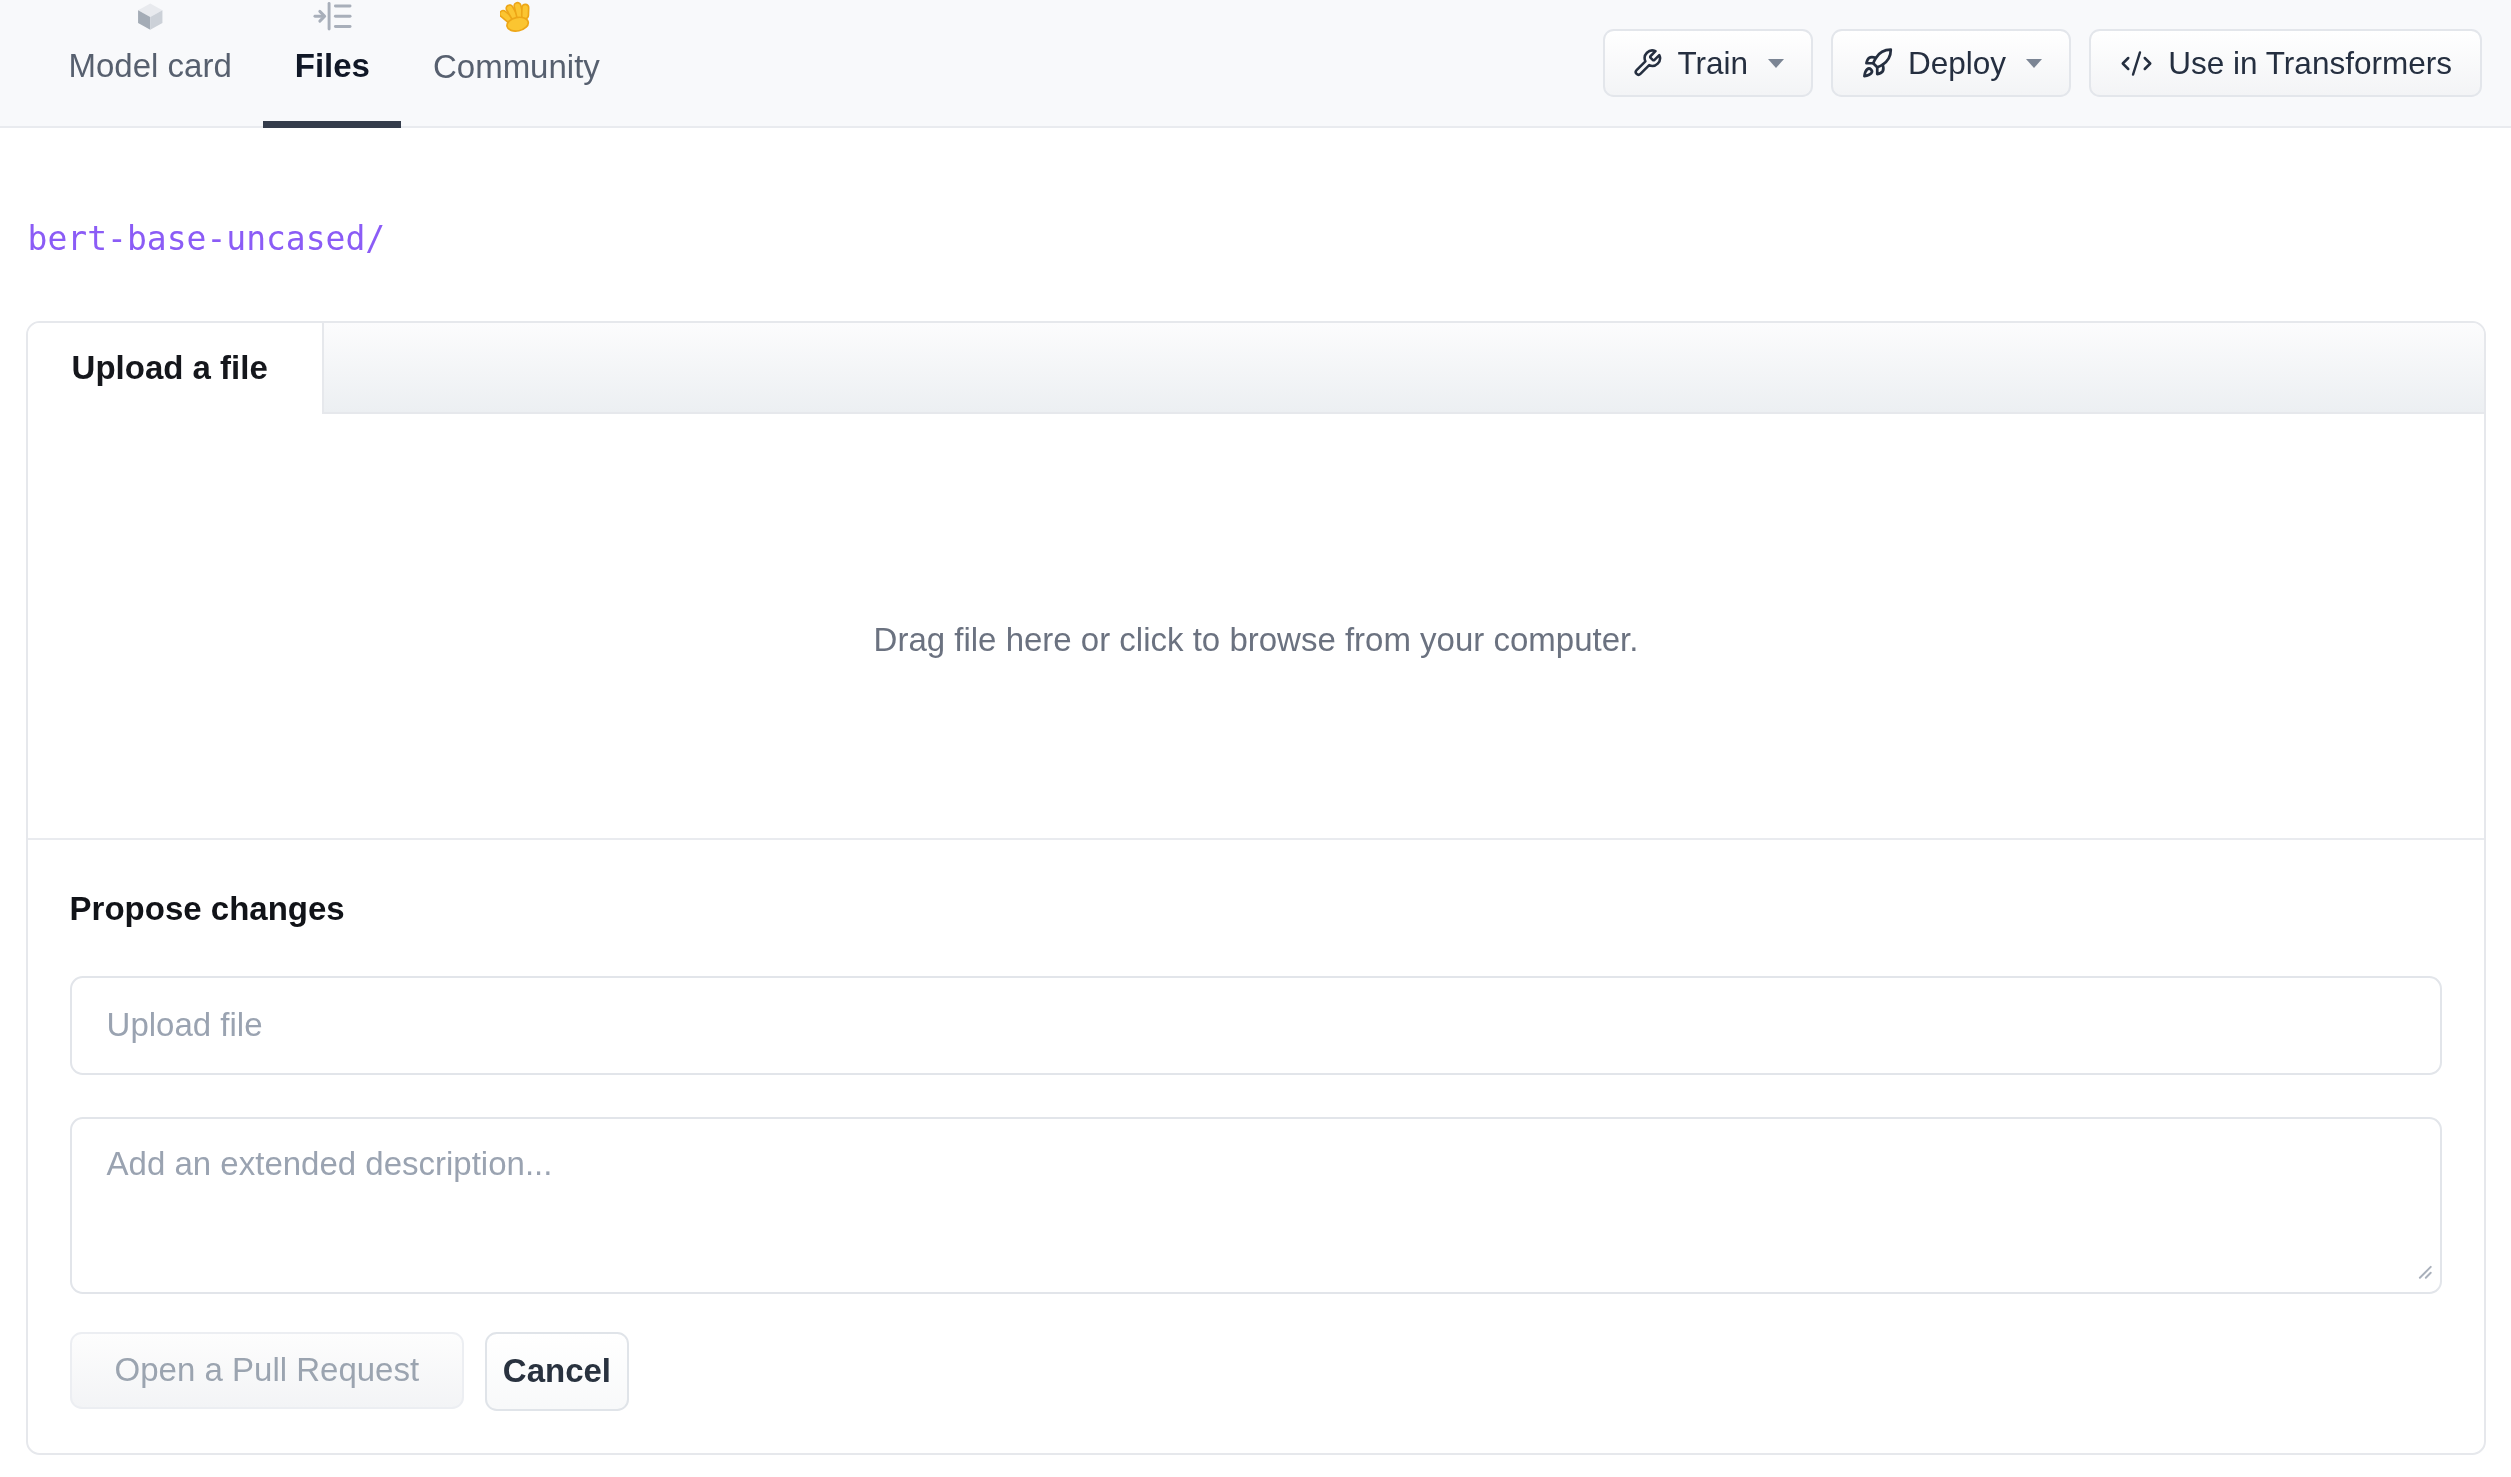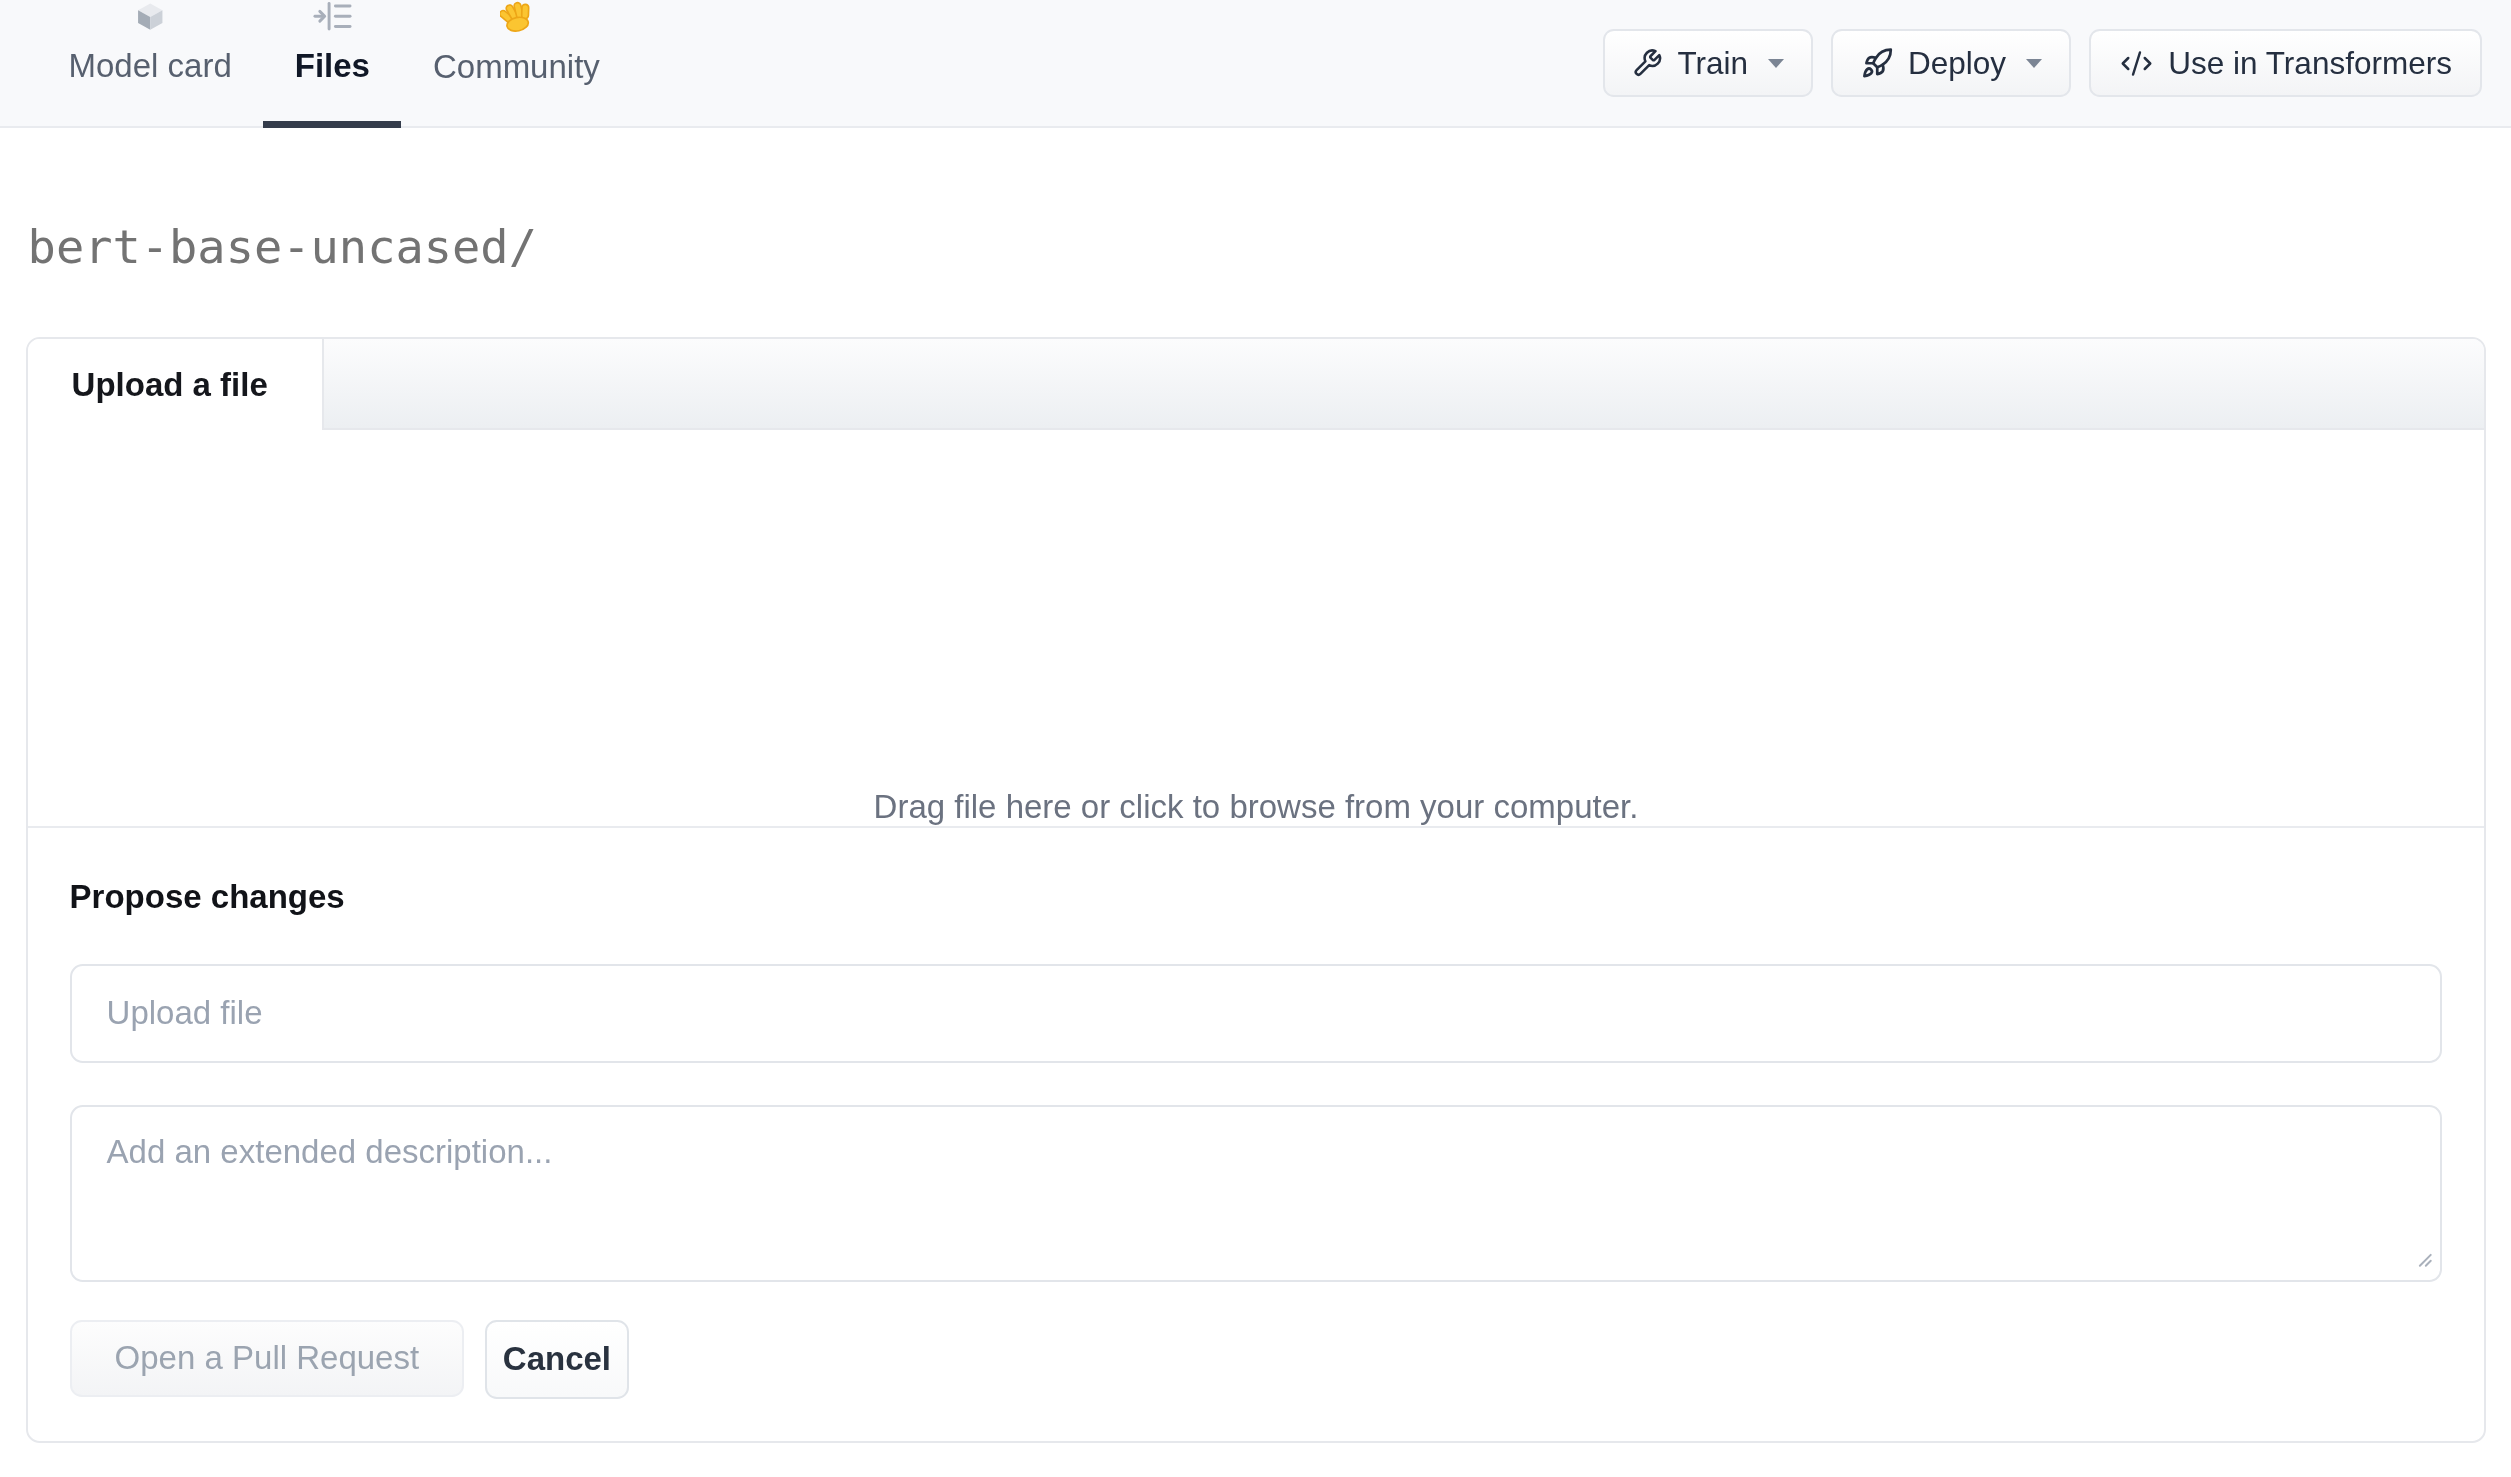--- a/index.html
+++ b/index.html
@@ -38,41 +38,41 @@
   .caret{
     width:0;height:0;margin-left:4.9px;
     border-left:8.9px solid transparent;border-right:8.9px solid transparent;
     border-top:9.9px solid #7b8594;
   }
   .icon{display:inline-flex;align-items:center;justify-content:center;}
   
   .main{padding:0 25.6px;}
   .repo-path{
     font-family:"DejaVu Sans Mono",monospace;font-weight:400;
-    font-size:47px;color:#737373;margin:92px 0 0 2px;line-height:1.15;
+    font-size:33px;color:#8b5cf6;margin:92px 0 0 2px;line-height:1.15;
   }
   .card{
     margin-top:63px;border:2px solid var(--card-border,#e6e8ec);
     border-radius:13.8px;overflow:hidden;background:#fff;
   }
   .tabbar{display:flex;height:91px;}
   .tab-active{
     width:296px;box-sizing:border-box;background:#ffffff;
     border-right:2px solid var(--card-border,#e6e8ec);
     display:flex;align-items:center;padding-left:44px;
     font-size:33px;font-weight:700;color:#15171c;cursor:pointer;white-space:nowrap;
   }
   .tab-rest{
     flex:1;background:linear-gradient(#fcfcfd,#eceff2);
     border-bottom:2px solid var(--card-border,#e6e8ec);
   }
   .dropzone{
-    height:396px;display:flex;align-items:flex-end;justify-content:center;
+    height:396px;display:flex;align-items:center;justify-content:center;
     border-bottom:2px solid var(--nav-border,#e9ebef);
-    font-size:33px;color:var(--muted-text,#6b7280);cursor:pointer;
+    font-size:33px;color:var(--muted-text,#6b7280);cursor:pointer;margin-top:28px;
   }
   .propose{padding:49px 42px 42px;border-radius:28px;}
   .propose-heading{
     font-size:33px;font-weight:700;color:var(--heading-text,#111318);
     margin:0 0 47px;line-height:1.2;
   }
   .text-input{
     display:block;width:100%;box-sizing:border-box;height:99px;
     border:2px solid #e2e5ea;border-radius:12.8px;padding:0 35px;
     font-size:33px;color:#333;font-family:inherit;outline:none;background:#fff;

